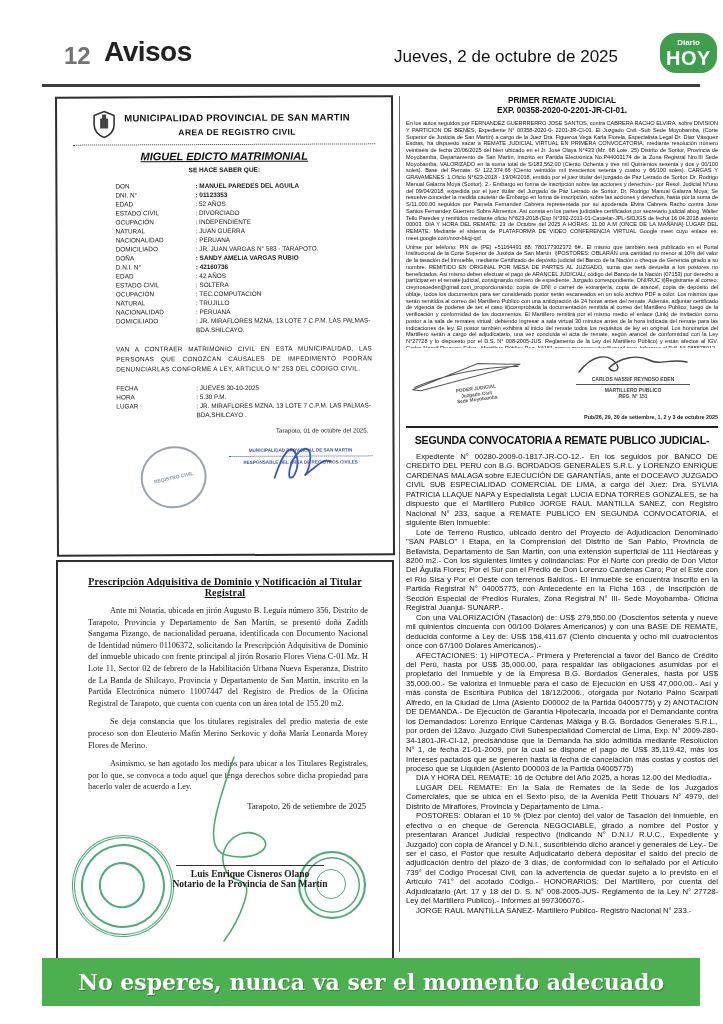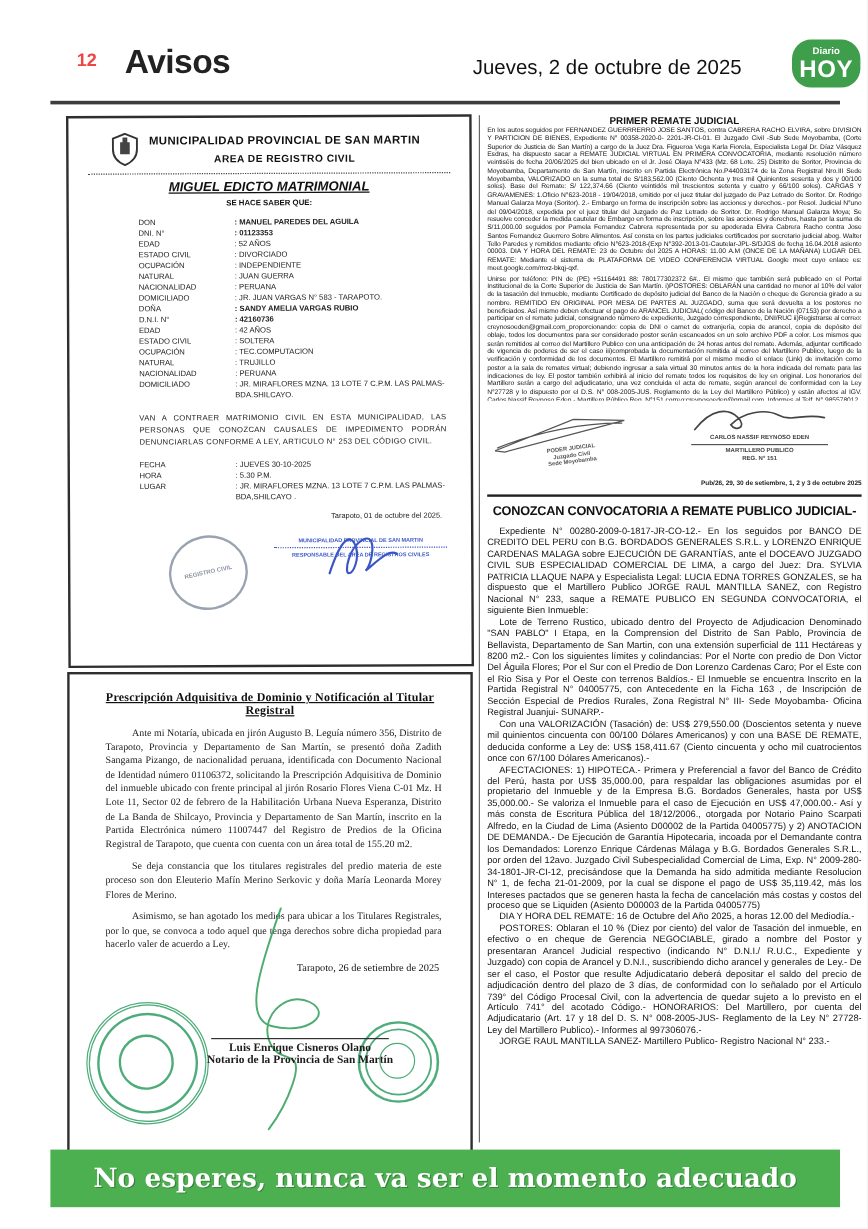--- a/index.html
+++ b/index.html
@@ -1,20 +1,20 @@
 <!DOCTYPE html>
 <html><head>
 <meta charset="utf-8">
 <style>
   html,body{margin:0;padding:0;background:#e9e9e9;}
   #page{position:relative;width:723px;height:1024px;background:#ffffff;margin:0 auto;
         font-family:"Liberation Sans",sans-serif;color:#111;overflow:hidden;}
 
   
-  .hdr-num{position:absolute;left:64px;top:42px;font-size:15px;font-weight:bold;color:#ef4444;}
+  .hdr-num{position:absolute;left:64px;top:42px;font-size:24px;font-weight:bold;color:#737373;}
   .hdr-title{position:absolute;left:104px;top:36px;font-size:28px;font-weight:bold;color:#222;letter-spacing:-0.5px;}
   .hdr-date{position:absolute;right:105px;top:47px;font-size:17px;color:#111;}
   .logo{position:absolute;left:660px;top:33px;width:57px;height:40px;border-radius:16px;
         display:flex;flex-direction:column;align-items:center;justify-content:center;line-height:1;}
   .logo .l1{font-size:8px;font-weight:bold;color:#fff;margin-bottom:1px;}
   .logo .l2{font-size:20px;font-weight:bold;color:#fff;letter-spacing:0.5px;}
   .hdr-rule{position:absolute;left:42px;right:23px;top:84px;border-top:3px solid #3d3d3d;}
 
   .col-divider{position:absolute;left:399px;top:96px;height:856px;border-left:1.5px solid #666;}
 
@@ -246,20 +246,21 @@
       <div class="notary-name">
         <div class="line"></div>
         <div class="n1">Luis Enrique Cisneros Olano</div>
         <div class="n2">Notario de la Provincia de San Martín</div>
       </div>
     </div>
   </div>
 
   <div class="rcol">
     <div class="r1-title">PRIMER REMATE JUDICIAL</div>
+    <div class="r1-exp">EXP. 00358-2020-0-2201-JR-CI-01.</div>
 
     <div class="r1-body">
 
     <p>En los autos seguidos por FERNANDEZ GUERRRERRO JOSE SANTOS, contra CABRERA RACHO ELVIRA, sobre DIVISION Y PARTICION DE BIENES, Expediente N° 00358-2020-0- 2201-JR-CI-01. El Juzgado Civil -Sub Sede Moyobamba, (Corte Superior de Justicia de San Martín) a cargo de la Juez Dra. Figueroa Vega Karla Fiorela, Especialista Legal Dr. Díaz Vásquez Esdras, ha dispuesto sacar a REMATE JUDICIAL VIRTUAL EN PRIMERA CONVOCATORIA, mediante resolución número veintiséis de fecha 20/06/2025 del bien ubicado en el Jr. José Olaya N°433 (Mz. 68 Lote. 25) Distrito de Soritor, Provincia de Moyobamba, Departamento de San Martín, inscrito en Partida Electrónica No.P44003174 de la Zona Registral Nro.III Sede Moyobamba, VALORIZADO en la suma total de S/183,562.00 (Ciento Ochenta y tres mil Quinientos sesenta y dos y 00/100 soles). Base del Remate: S/ 122,374.66 (Ciento veintidós mil trescientos setenta y cuatro y 66/100 soles). CARGAS Y GRAVAMENES: 1.Oficio N°623-2018 - 19/04/2018, emitido por el juez titular del juzgado de Paz Letrado de Soritor. Dr. Rodrigo Manual Galarza Moya (Soritor). 2.- Embargo en forma de inscripción sobre las acciones y derechos.- por Resol. Judicial N°uno del 09/04/2018, expedida por el juez titular del Juzgado de Paz Letrado de Soritor. Dr. Rodrigo Manual Galarza Moya; Se resuelve conceder la medida cautelar de Embargo en forma de inscripción, sobre las acciones y derechos, hasta por la suma de S/11,000.00 seguidos por Pamela Fernandez Cabrera representada por su apoderada Elvira Cabrera Racho contra Jose Santos Fernandez Guerrero Sobre Alimentos. Así consta en los partes judiciales certificados por secretario judicial abog. Walter Tello Paredes y remitidos mediante oficio N°623-2018-(Exp N°392-2013-01-Cautelar-JPL-S/DJGS de fecha 16.04.2018 asiento 00003. DIA Y HORA DEL REMATE: 23 de Octubre del 2025 A HORAS: 11.00 A.M (ONCE DE LA MAÑANA) LUGAR DEL REMATE: Mediante el sistema de PLATAFORMA DE VIDEO CONFERENCIA VIRTUAL Google meet cuyo enlace es: meet.google.com/mxz-bkqj-qxf.</p>
         <p>Unirse por teléfono: PIN de (PE) +51164491 88: 780177302372 6#.. El mismo que también será publicado en el Portal Institucional de la Corte Superior de Justicia de San Martín. i)POSTORES: OBLARÁN una cantidad no menor al 10% del valor de la tasación del Inmueble, mediante Certificado de depósito judicial del Banco de la Nación o cheque de Gerencia girado a su nombre. REMITIDO EN ORIGINAL POR MESA DE PARTES AL JUZGADO, suma que será devuelta a los postores no beneficiados. Así mismo deben efectuar el pago de ARANCEL JUDICIAL( código del Banco de la Nación (07153) por derecho a participar en el remate judicial, consignando número de expediente, Juzgado correspondiente, DNI/RUC ii)Registrarse al correo: creynosoeden@gmail.com_proporcionando: copia de DNI o carnet de extranjería, copia de arancel, copia de depósito del oblaje, todos los documentos para ser considerado postor serán escaneados en un solo archivo PDF a color. Los mismos que serán remitidos al correo del Martillero Publico con una anticipación de 24 horas antes del remate. Además, adjuntar certificado de vigencia de poderes de ser el caso iii)comprobada la documentación remitida al correo del Martillero Publico, luego de la verificación y conformidad de los documentos. El Martillero remitirá por el mismo medio el enlace (Link) de invitación como postor a la sala de remates virtual; debiendo ingresar a sala virtual 30 minutos antes de la hora indicada del remate para las indicaciones de ley. El postor también exhibirá al inicio del remate todos los requisitos de ley en original. Los honorarios del Martillero serán a cargo del adjudicatario, una vez concluida el acta de remate, según arancel de conformidad con la Ley N°27728 y lo dispuesto por el D.S. N° 008-2005-JUS. Reglamento de la Ley del Martillero Público) y están afectos al IGV. Carlos Nassif Reynoso Eden - Martillero Público Reg. N°151 correo:creynosoeden@gmail.com. Informes al Telf. N° 985578012.</p>
       </div>
 
     <div class="r1-stamps">
       <div class="pj-stamp">
         <svg width="120" height="26" viewBox="0 0 120 26">
@@ -276,28 +277,29 @@
         <div class="t">CARLOS NASSIF REYNOSO EDEN</div>
         <div class="rule-dash"></div>
         <div class="t">MARTILLERO PUBLICO</div>
         <div class="t">REG. N° 151</div>
       </div>
       <div class="pub-line">Pub/26, 29, 30 de setiembre, 1, 2 y 3 de octubre 2025</div>
     </div>
 
     <div class="r-rule"></div>
 
-    <div class="r2-title">CONOZCAN CONVOCATORIA A REMATE PUBLICO JUDICIAL-</div>
+    <div class="r2-title">SEGUNDA CONVOCATORIA A REMATE PUBLICO JUDICIAL-</div>
     <div class="r2-body">
 
     <p>Expediente N° 00280-2009-0-1817-JR-CO-12.- En los seguidos por BANCO DE CREDITO DEL PERU con B.G. BORDADOS GENERALES S.R.L. y LORENZO ENRIQUE CARDENAS MALAGA sobre EJECUCIÓN DE GARANTÍAS, ante el DOCEAVO JUZGADO CIVIL SUB ESPECIALIDAD COMERCIAL DE LIMA, a cargo del Juez: Dra. SYLVIA PATRICIA LLAQUE NAPA y Especialista Legal: LUCIA EDNA TORRES GONZALES, se ha dispuesto que el Martillero Publico JORGE RAUL MANTILLA SANEZ, con Registro Nacional N° 233, saque a REMATE PUBLICO EN SEGUNDA CONVOCATORIA, el siguiente Bien Inmueble:</p>
         <p>Lote de Terreno Rustico, ubicado dentro del Proyecto de Adjudicacion Denominado "SAN PABLO" I Etapa, en la Comprension del Distrito de San Pablo, Provincia de Bellavista, Departamento de San Martin, con una extensión superficial de 111 Hectáreas y 8200 m2.- Con los siguientes límites y colindancias: Por el Norte con predio de Don Victor Del Águila Flores; Por el Sur con el Predio de Don Lorenzo Cardenas Caro; Por el Este con el Rio Sisa y Por el Oeste con terrenos Baldíos.- El Inmueble se encuentra Inscrito en la Partida Registral N° 04005775, con Antecedente en la Ficha 163 , de Inscripción de Sección Especial de Predios Rurales, Zona Registral N° III- Sede Moyobamba- Oficina Registral Juanjui- SUNARP.-</p>
         <p>Con una VALORIZACIÓN (Tasación) de: US$ 279,550.00 (Doscientos setenta y nueve mil quinientos cincuenta con 00/100 Dólares Americanos) y con una BASE DE REMATE, deducida conforme a Ley de: US$ 158,411.67 (Ciento cincuenta y ocho mil cuatrocientos once con 67/100 Dólares Americanos).-</p>
         <p>AFECTACIONES: 1) HIPOTECA.- Primera y Preferencial a favor del Banco de Crédito del Perú, hasta por US$ 35,000.00, para respaldar las obligaciones asumidas por el propietario del Inmueble y de la Empresa B.G. Bordados Generales, hasta por US$ 35,000.00.- Se valoriza el Inmueble para el caso de Ejecución en US$ 47,000.00.- Así y más consta de Escritura Pública del 18/12/2006., otorgada por Notario Paino Scarpati Alfredo, en la Ciudad de Lima (Asiento D00002 de la Partida 04005775) y 2) ANOTACION DE DEMANDA.- De Ejecución de Garantía Hipotecaria, incoada por el Demandante contra los Demandados: Lorenzo Enrique Cárdenas Málaga y B.G. Bordados Generales S.R.L., por orden del 12avo. Juzgado Civil Subespecialidad Comercial de Lima, Exp. N° 2009-280-34-1801-JR-CI-12, precisándose que la Demanda ha sido admitida mediante Resolucion N° 1, de fecha 21-01-2009, por la cual se dispone el pago de US$ 35,119.42, más los Intereses pactados que se generen hasta la fecha de cancelación más costas y costos del proceso que se Liquiden (Asiento D00003 de la Partida 04005775)</p>
         <p>DIA Y HORA DEL REMATE: 16 de Octubre del Año 2025, a horas 12.00 del Mediodía.-</p>
+        <p>LUGAR DEL REMATE: En la Sala de Remates de la Sede de los Juzgados Comerciales, que se ubica en el Sexto piso, de la Avenida Petit Thouars N° 4979, del Distrito de Miraflores, Provincia y Departamento de Lima.-</p>
         <p>POSTORES: Oblaran el 10 % (Diez por ciento) del valor de Tasación del inmueble, en efectivo o en cheque de Gerencia NEGOCIABLE, girado a nombre del Postor y presentaran Arancel Judicial respectivo (indicando N° D.N.I./ R.U.C., Expediente y Juzgado) con copia de Arancel y D.N.I., suscribiendo dicho arancel y generales de Ley.- De ser el caso, el Postor que resulte Adjudicatario deberá depositar el saldo del precio de adjudicación dentro del plazo de 3 días, de conformidad con lo señalado por el Artículo 739° del Código Procesal Civil, con la advertencia de quedar sujeto a lo previsto en el Artículo 741° del acotado Código.- HONORARIOS: Del Martillero, por cuenta del Adjudicatario (Art. 17 y 18 del D. S. N° 008-2005-JUS- Reglamento de la Ley N° 27728- Ley del Martillero Publico).- Informes al 997306076.-</p>
         <p>JORGE RAUL MANTILLA SANEZ- Martillero Publico- Registro Nacional N° 233.-</p>
       </div>
   </div>
 
   <div class="banner" style="background:#4caf50;text-align:center;">
     <span>No esperes, nunca va ser el momento adecuado</span>
   </div>
 
 </div>

